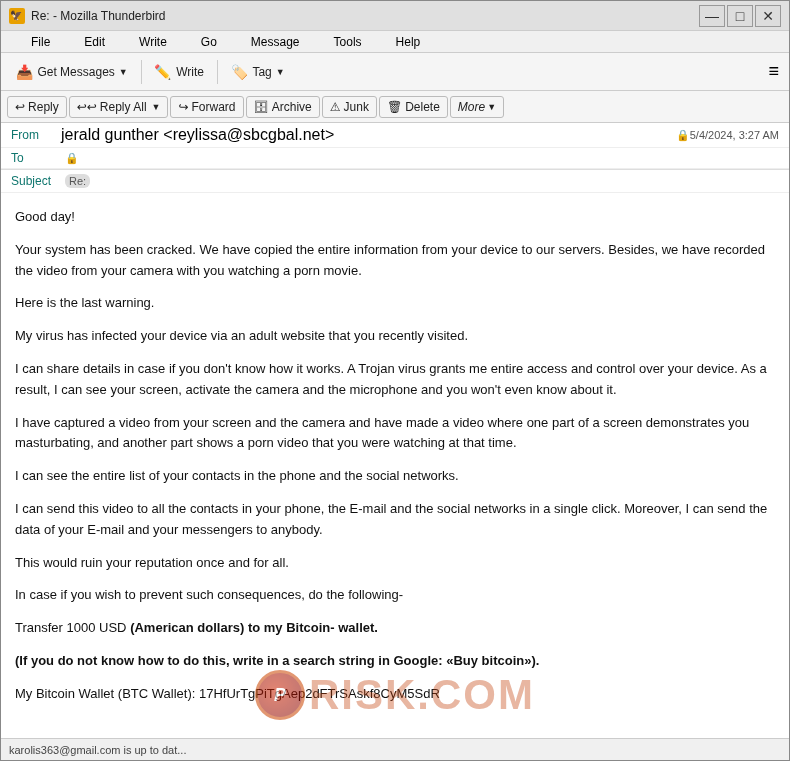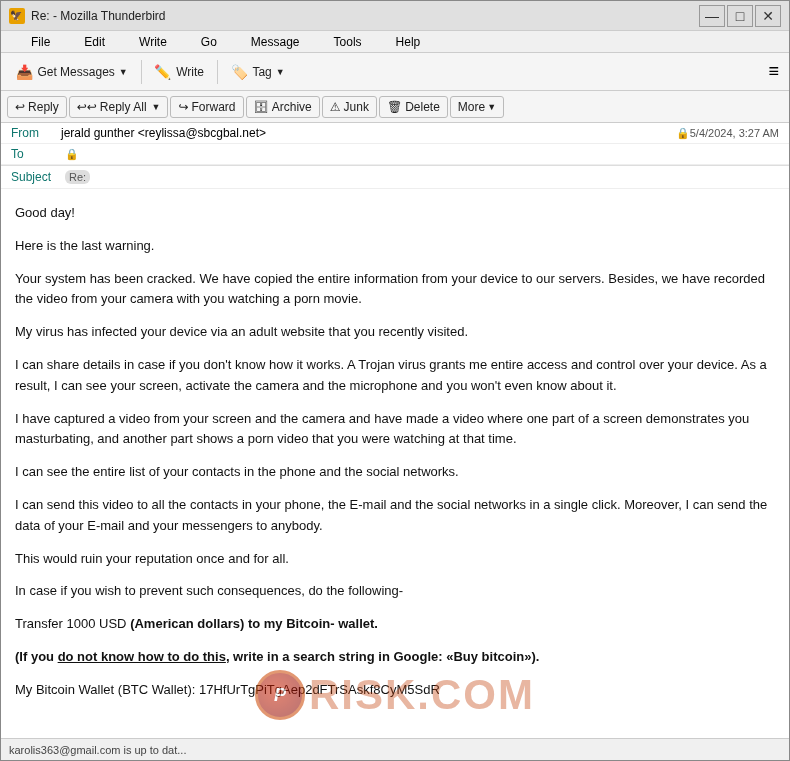--- a/index.html
+++ b/index.html
@@ -22,29 +22,29 @@
     .tb-btn { display: flex; align-items: center; gap: 4px; padding: 4px 8px; border: 1px solid transparent; border-radius: 3px; cursor: pointer; font-size: 12px; background: transparent; color: #222; white-space: nowrap; }
     .tb-btn .icon { font-size: 14px; }
     .tb-separator { width: 1px; height: 24px; background: #ccc; margin: 0 2px; }
     .tb-spacer { flex: 1; }
     .tb-menu-icon { font-size: 18px; cursor: pointer; padding: 4px; }
 
     
     .email-header { background: #fff; border-bottom: 1px solid #ddd; }
     .header-row { display: flex; align-items: center; padding: 3px 10px; border-bottom: 1px solid #eee; }
     .header-label { color: #0f766e; font-size: 12px; width: 50px; flex-shrink: 0; }
-    .header-value { font-size: 12px; flex: 1; color: #000; }
+    .header-value { font-size: 16px; flex: 1; color: #000; }
     .header-date { font-size: 11px; color: #555; margin-left: auto; }
     .secure-icon { font-size: 11px; color: #666; margin-left: 4px; }
 
     
     .action-toolbar { background: #f5f5f5; border-bottom: 1px solid #ccc; display: flex; align-items: center; padding: 2px 6px; gap: 2px; height: 32px; }
     .act-btn { display: flex; align-items: center; gap: 3px; padding: 3px 7px; border: 1px solid #bbb; border-radius: 3px; cursor: pointer; font-size: 12px; background: #f5f5f5; color: #222; white-space: nowrap; }
     .act-btn .arrow { font-size: 9px; margin-left: 2px; }
-    .act-btn-more { display: flex; align-items: center; gap: 2px; padding: 3px 7px; border: 1px solid #bbb; border-radius: 3px; cursor: pointer; font-size: 12px; background: #f5f5f5; color: #222; }
+    .act-btn-more { display: flex; align-items: center; gap: 2px; padding: 3px 7px; border: 1px solid #bbb; border-radius: 3px; cursor: pointer; font-size: 12px; background: #f5f5f5; color: #222; font-style: italic; }
 
     
     .email-body-wrapper { flex: 1; overflow: hidden; display: flex; flex-direction: column; background: #fff; }
     .email-subject-bar { padding: 4px 10px; border-bottom: 1px solid #eee; background: #fff; font-size: 12px; display: flex; align-items: flex-start; gap: 4px; }
     .subject-re { background: #ddd; color: #555; font-size: 11px; padding: 1px 4px; border-radius: 6px; }
     .email-content { flex: 1; overflow-y: auto; padding: 14px 14px 20px 14px; font-size: 13px; line-height: 1.6; color: #111; background: #fff; }
     .email-content p { margin-bottom: 12px; }
 
     
     .email-content::-webkit-scrollbar { width: 14px; }
@@ -156,34 +156,34 @@
   </div>
 
   <div class="email-subject-bar">
     <span class="header-label">Subject</span>
     <span class="subject-re">Re:</span>
   </div>
 
   <div class="email-body-wrapper">
     <div class="email-content">
       <p><span>Good day!</span></p>
+      <p><span>Your system has been cracked. We have copied the entire information from your device to our servers. Besides, we have recorded the video from your camera with you watching a porn movie.</span></p>
       <p><span>Here is the last warning.</span></p>
-      <p><span>Your system has been cracked. We have copied the entire information from your device to our servers. Besides, we have recorded the video from your camera with you watching a porn movie.</span></p>
       <p><span>My virus has infected your device via an adult website that you recently visited.</span></p>
       <p><span>I can share details in case if you don't know how it works. A Trojan virus grants me entire access and control over your device. As a result, I can see your screen, activate the camera and the microphone and you won't even know about it.</span></p>
       <p><span>I have captured a video from your screen and the camera and have made a video where one part of a screen demonstrates you masturbating, and another part shows a porn video that you were watching at that time.</span></p>
       <p><span>I can see the entire list of your contacts in the phone and the social networks.</span></p>
       <p><span>I can send this video to all the contacts in your phone, the E-mail and the social networks in a single click. Moreover, I can send the data of your E-mail and your messengers to anybody.</span></p>
       <p><span>This would ruin your reputation once and for all.</span></p>
       <p><span>In case if you wish to prevent such consequences, do the following-</span></p>
       <p>
         <span>Transfer 1000 USD</span> <strong>(American dollars) to my Bitcoin- wallet.</strong>
       </p>
       <p>
-        <strong>(<span>If you </span><span style="text-decoration:underline;text-align:right;">do not know how to do this</span><span>, write in a search string in Google: «Buy bitcoin»).</span></strong>
+        <strong>(<span>If you </span><span style="text-align:right;">do not know how to do this</span><span>, write in a search string in Google: «Buy bitcoin»).</span></strong>
       </p>
       <p><span>My Bitcoin Wallet (BTC Wallet): 17HfUrTgPiTgAep2dFTrSAskf8CyM5SdR</span></p>
     </div>
   </div>
 
   <div class="watermark">
     <div class="watermark-inner">
       <div class="watermark-logo" style="font-size:18px; font-style:italic;">P</div>
       <div class="watermark-text">RISK.COM</div>
     </div>

